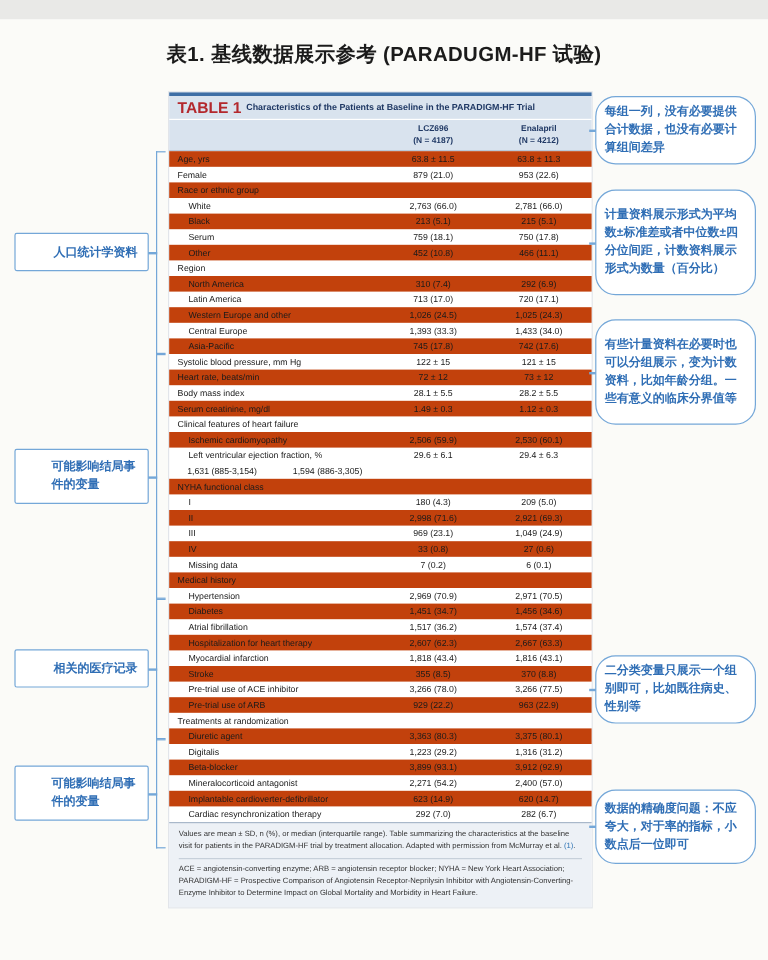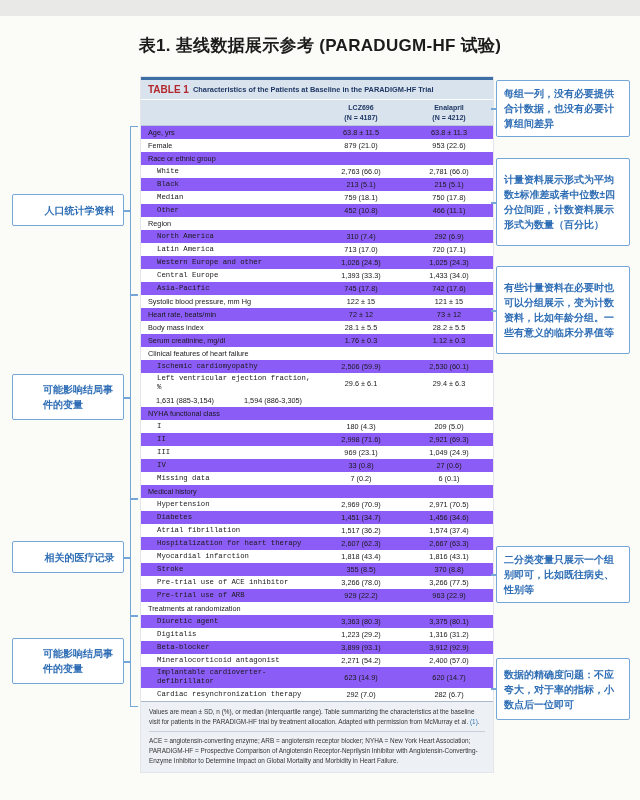--- a/index.html
+++ b/index.html
@@ -7,41 +7,41 @@
   body { font-family:"Liberation Sans","DejaVu Sans",sans-serif; }
   .canvas { position:relative; width:640px; height:800px; background:#fbfbf8; margin:16px auto; overflow:hidden; }
 
   .page-title { position:absolute; top:18px; left:0; width:100%; text-align:center;
     font-size:17px; font-weight:bold; color:#1b1b1b; letter-spacing:0.3px; }
 
   
   .table-wrap { position:absolute; left:141px; top:61px; width:352px; background:#fff;
     border-top:3px solid #3d6ea5; box-shadow:0 0 0 1px #e2e5ea; font-size:7.3px; color:#1a1a1a; }
   .t-titlebar { background:#d9e3ee; height:20px; padding:0 7px; display:flex; gap:4px; align-items:center; border-bottom:1px solid #ffffff; }
-  .t-tag { color:#b3282d; font-weight:bold; font-size:10px; white-space:nowrap; }
+  .t-tag { color:#b3282d; font-weight:bold; font-size:13px; white-space:nowrap; }
   .t-title { color:#1f3864; font-weight:bold; font-size:7.4px; }
   .t-colhead { background:#d9e3ee; height:26px; display:flex; border-bottom:1px solid #b9c7d8; }
   .t-colhead .spacer { flex:1; }
   .t-colhead .col { width:88px; display:flex; flex-direction:column; justify-content:center;
     text-align:center; color:#1f3864; font-weight:bold; font-size:7px; line-height:1.35; }
   .trow { display:flex; align-items:center; min-height:13px; }
-  .trow.shade { background:#8b5cf6; }
+  .trow.shade { background:#c2410c; }
   .tcell.label { flex:1; padding:1px 4px 1px 7px; line-height:1.3; }
-  .trow.indent .tcell.label { padding-left:16px;font-family:Liberation Mono, monospace; }
+  .trow.indent .tcell.label { padding-left:16px; }
   .tcell.val { width:88px; text-align:center; padding:1px 2px; }
   .t-foot { background:#edf1f6; border-top:1px solid #a9b8ca; padding:5px 8px 6px; font-size:6.4px; color:#333; line-height:1.55; }
   .t-foot .fn2 { border-top:1px solid #c7d0da; margin-top:4px; padding-top:4px; }
   .ref-link { color:#2e74b5; }
 
   
   .ann { position:absolute; background:#ffffff; border:1.5px solid #74a7d8; border-radius:2px;
     color:#2f6eb5; font-weight:bold; font-size:10px; line-height:1.5; padding:5px 7px;
     display:flex; align-items:center; }
   .ann.left { width:112px; left:12px; justify-content:center; text-align:left;padding-left:30px; }
-  .ann.right { width:134px; left:496px; text-align:left; }
+  .ann.right { width:134px; left:496px; text-align:left;border-radius:17px; }
 
   .bracket { position:absolute; left:130px; width:8px;
     border-left:1.5px solid #74a7d8; border-top:1.5px solid #74a7d8; border-bottom:1.5px solid #74a7d8; }
   .hline { position:absolute; height:1.5px; background:#74a7d8; }
 </style>
 </head>
 <body>
 
 <div class="canvas">
 
@@ -84,21 +84,21 @@
           <div class="tcell label">White</div>
           <div class="tcell val">2,763 (66.0)</div>
           <div class="tcell val">2,781 (66.0)</div>
         </div>
         <div class="trow shade indent">
           <div class="tcell label">Black</div>
           <div class="tcell val">213 (5.1)</div>
           <div class="tcell val">215 (5.1)</div>
         </div>
         <div class="trow indent">
-          <div class="tcell label">Median</div>
+          <div class="tcell label">Serum</div>
           <div class="tcell val">759 (18.1)</div>
           <div class="tcell val">750 (17.8)</div>
         </div>
         <div class="trow shade indent">
           <div class="tcell label">Other</div>
           <div class="tcell val">452 (10.8)</div>
           <div class="tcell val">466 (11.1)</div>
         </div>
         <div class="trow">
           <div class="tcell label">Region</div>
@@ -140,21 +140,21 @@
           <div class="tcell val">72 ± 12</div>
           <div class="tcell val">73 ± 12</div>
         </div>
         <div class="trow">
           <div class="tcell label">Body mass index</div>
           <div class="tcell val">28.1 ± 5.5</div>
           <div class="tcell val">28.2 ± 5.5</div>
         </div>
         <div class="trow shade">
           <div class="tcell label">Serum creatinine, mg/dl</div>
-          <div class="tcell val">1.76 ± 0.3</div>
+          <div class="tcell val">1.49 ± 0.3</div>
           <div class="tcell val">1.12 ± 0.3</div>
         </div>
         <div class="trow">
           <div class="tcell label">Clinical features of heart failure</div>
           <div class="tcell val"></div>
           <div class="tcell val"></div>
         </div>
         <div class="trow shade indent">
           <div class="tcell label">Ischemic cardiomyopathy</div>
           <div class="tcell val">2,506 (59.9)</div>

